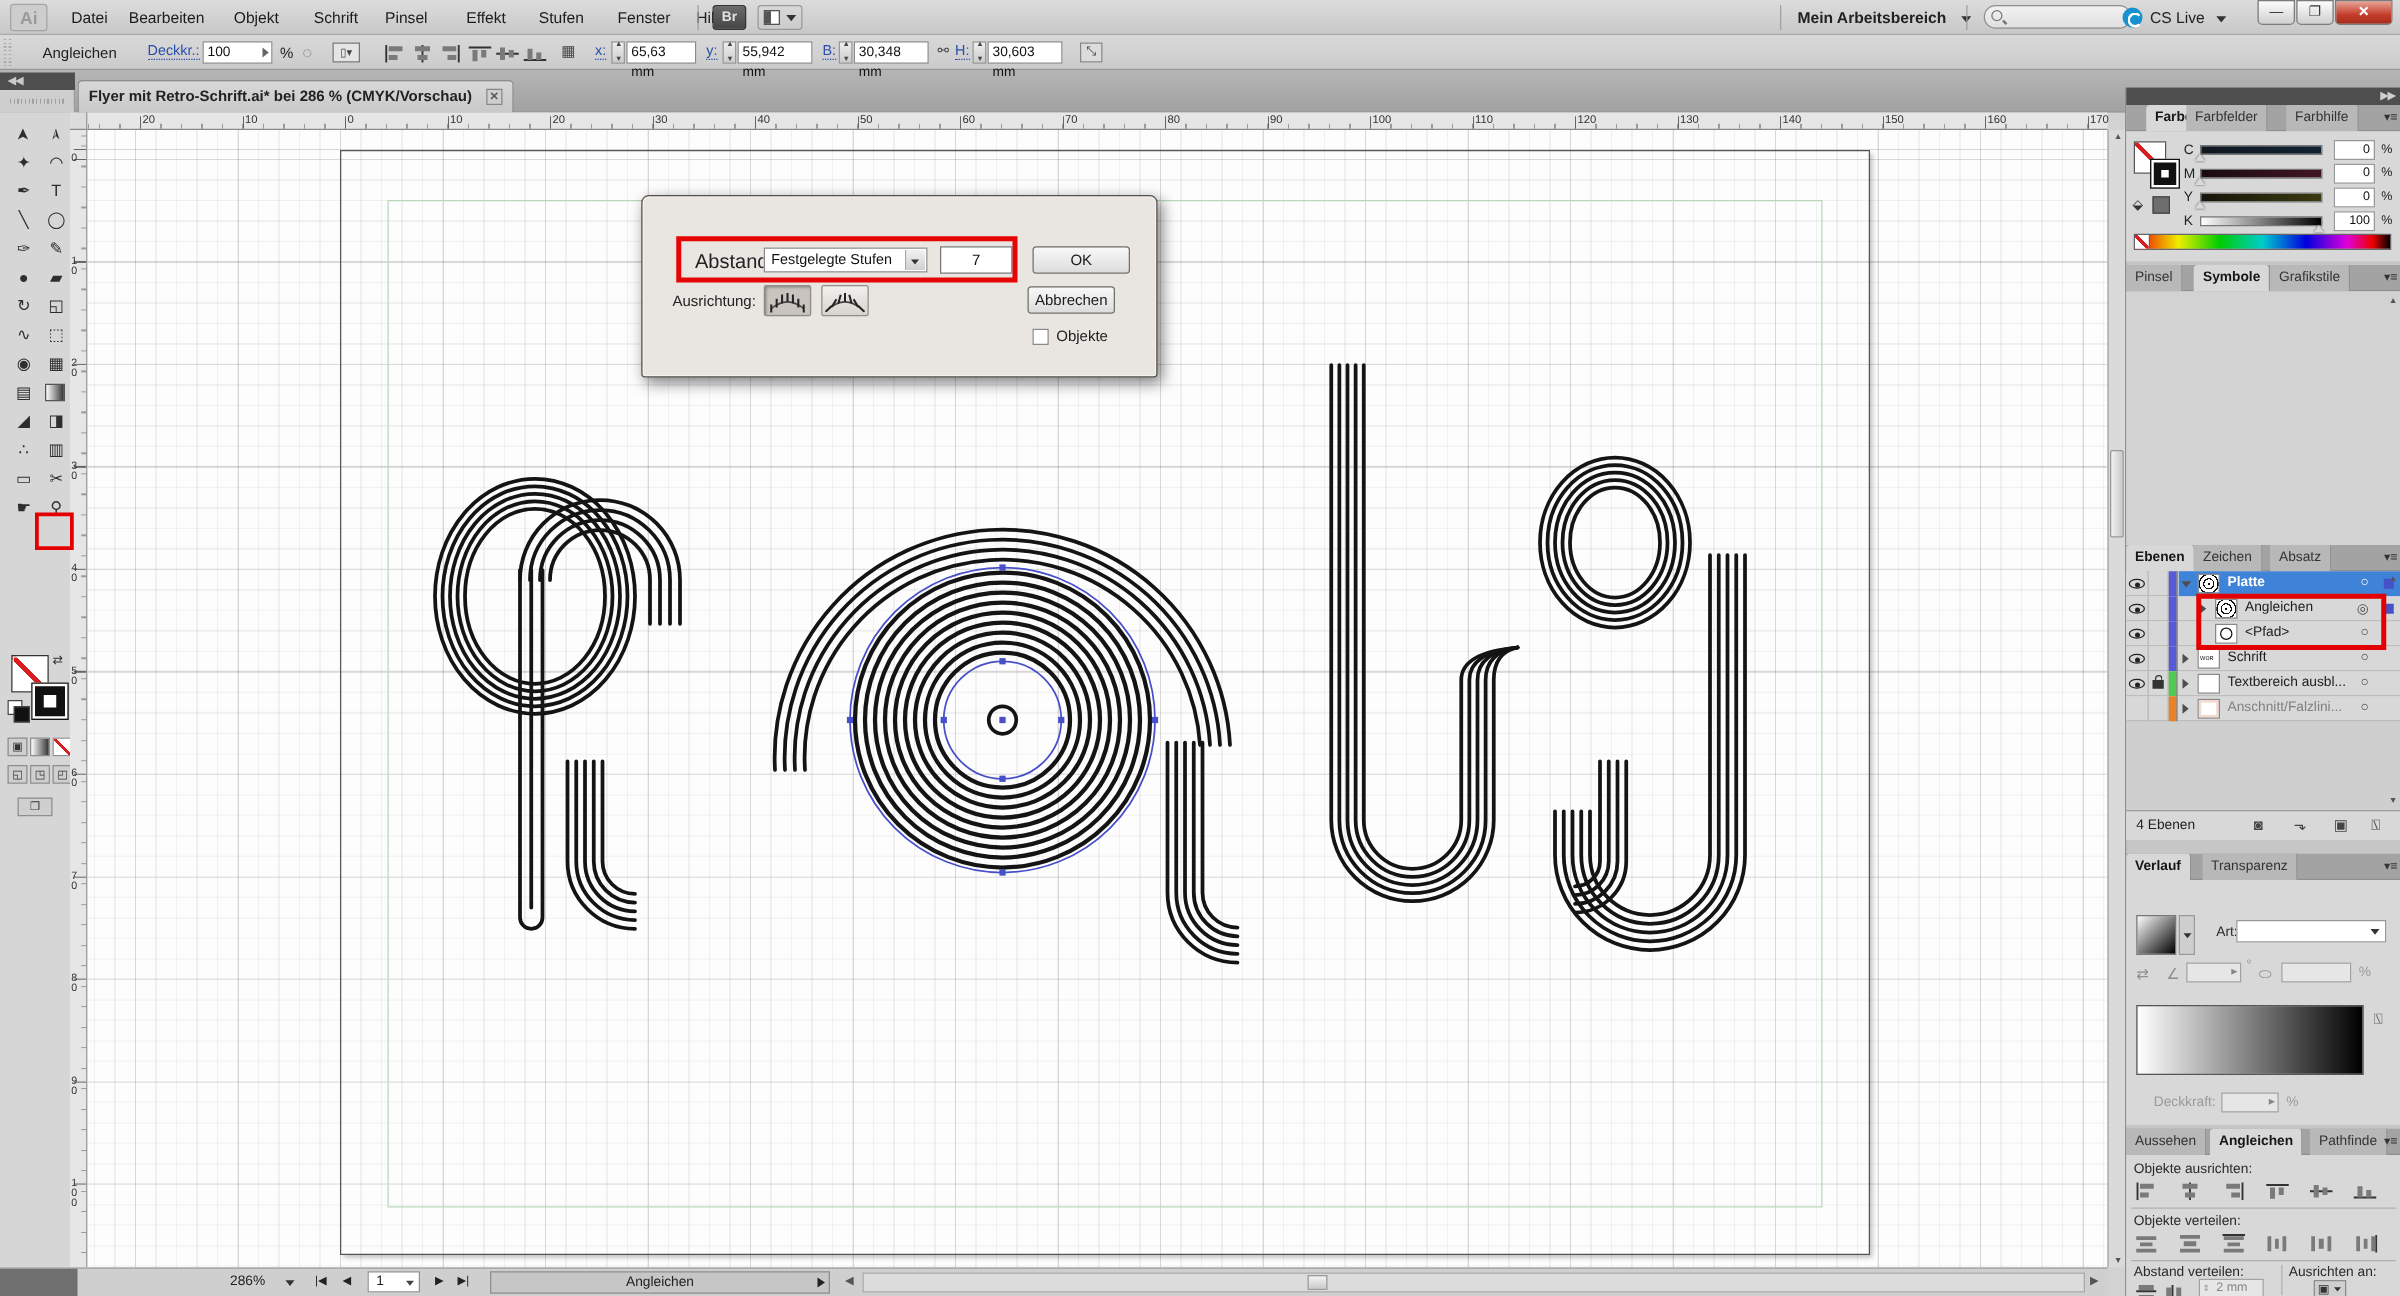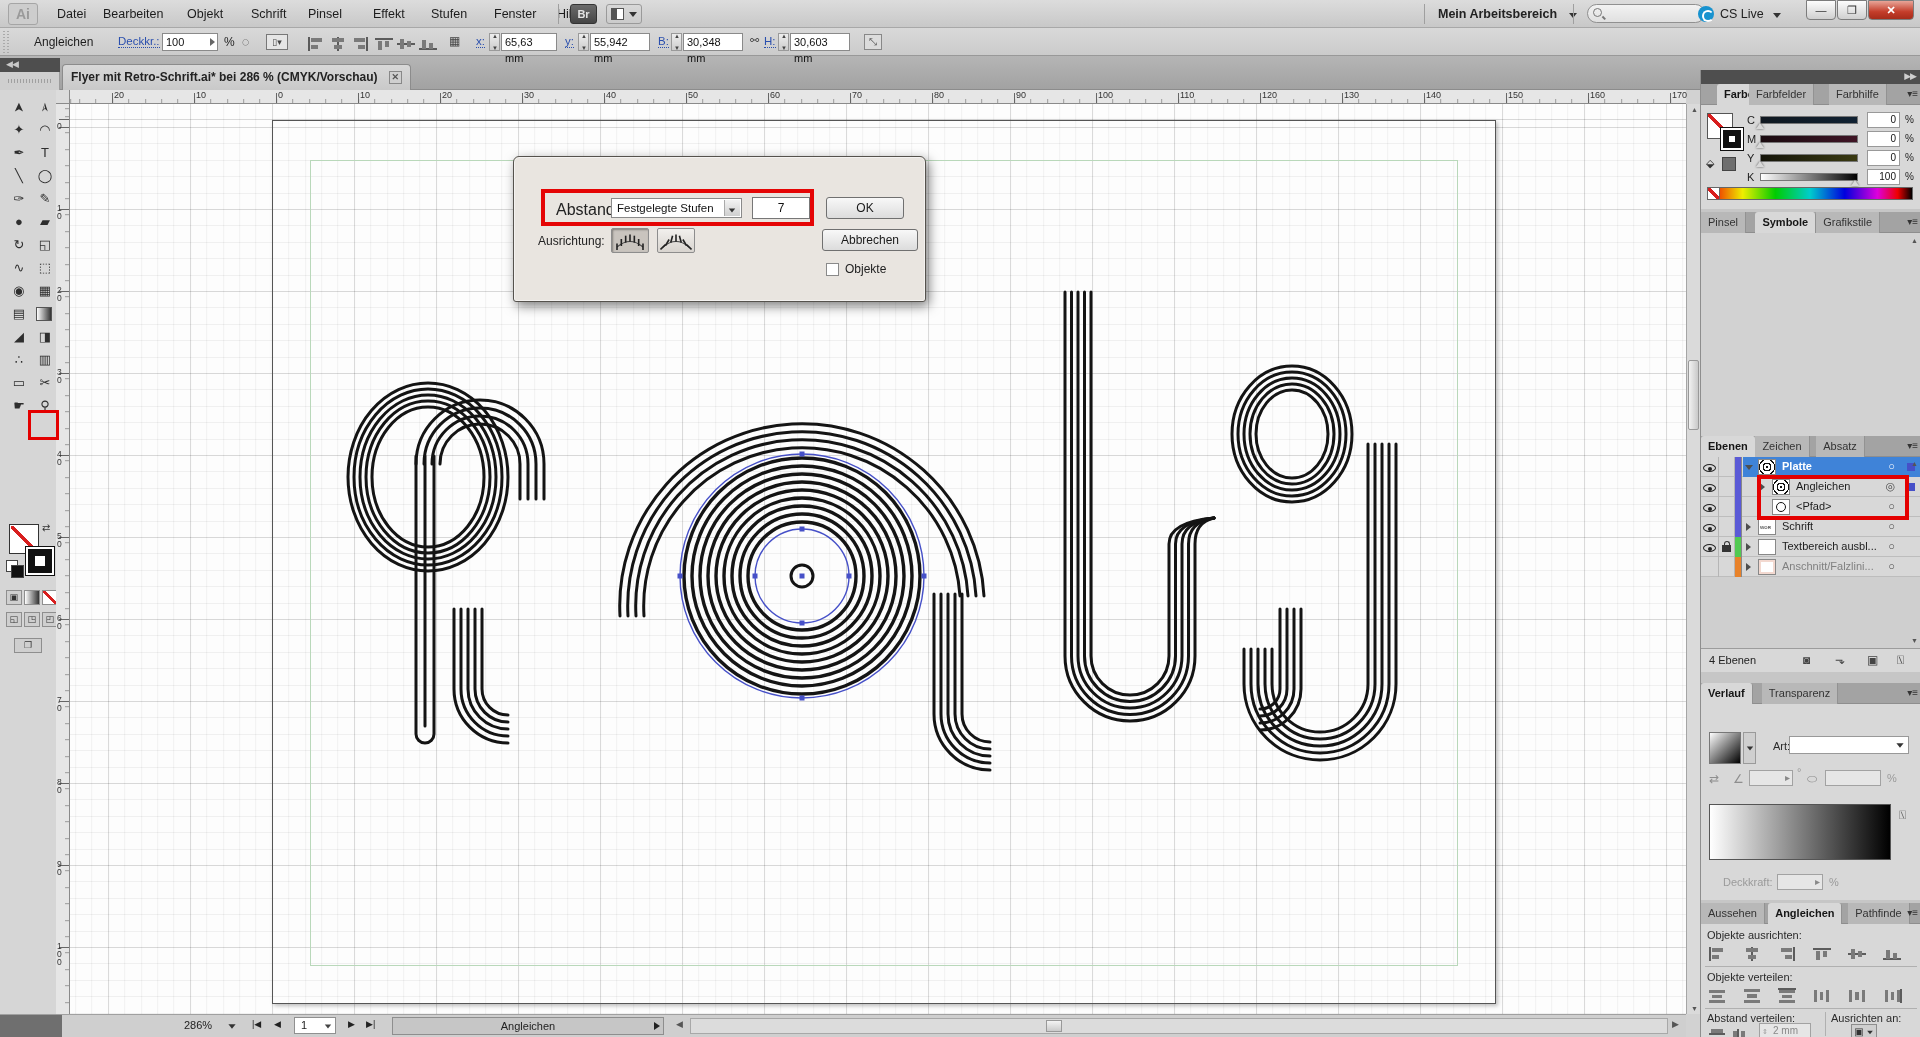--- a/index.html
+++ b/index.html
@@ -518,21 +518,21 @@
   <div class="ausr-btn" style="left:143px;" id="ausr2"><svg width="32" height="18" style="margin-top: 3px;">
         <path d="M3,15 Q16,4 29,15" fill="none" stroke="#444" stroke-width="1.2"></path>
         <line x1="5.51074631814833" y1="12.561526517284921" x2="0.4892536818516704" y2="17.43847348271508" stroke="#222" stroke-width="1.6"></line>
         <line x1="9.112756261592887" y1="7.476089908045666" x2="5.553910405073779" y2="13.503910091954339" stroke="#222" stroke-width="1.6"></line>
         <line x1="12.58897753566904" y1="3.8121595995573903" x2="10.744355797664292" y2="10.564742116171338" stroke="#222" stroke-width="1.6"></line>
         <line x1="16" y1="2.4800000000000004" x2="16" y2="9.48" stroke="#222" stroke-width="1.6"></line>
         <line x1="19.41102246433096" y1="3.812159599557389" x2="21.255644202335706" y2="10.564742116171338" stroke="#222" stroke-width="1.6"></line>
         <line x1="22.887243738407115" y1="7.476089908045666" x2="26.44608959492622" y2="13.503910091954339" stroke="#222" stroke-width="1.6"></line>
         <line x1="26.48925368185167" y1="12.56152651728492" x2="31.51074631814833" y2="17.438473482715075" stroke="#222" stroke-width="1.6"></line>
       </svg></div>
-  <div class="dlg-btn" style="left:308px; top:72px; width:96px;">Abbrechen</div>
+  <div class="dlg-btn" style="left:308px; top:72px; width:70px;">Abbrechen</div>
   <div id="dlg-check"></div>
   <span id="dlg-check-label">Objekte</span>
 </div>
 
 <div id="dock">
   <div id="dock-top">▶▶</div>
 
   <div class="ptabs" style="top:14px;" id="color-tabs">
       <div class="ptab active" style="left: 16px;">Farbe</div>
       <div class="ptab" style="left: 48px;">Farbfelder</div>

